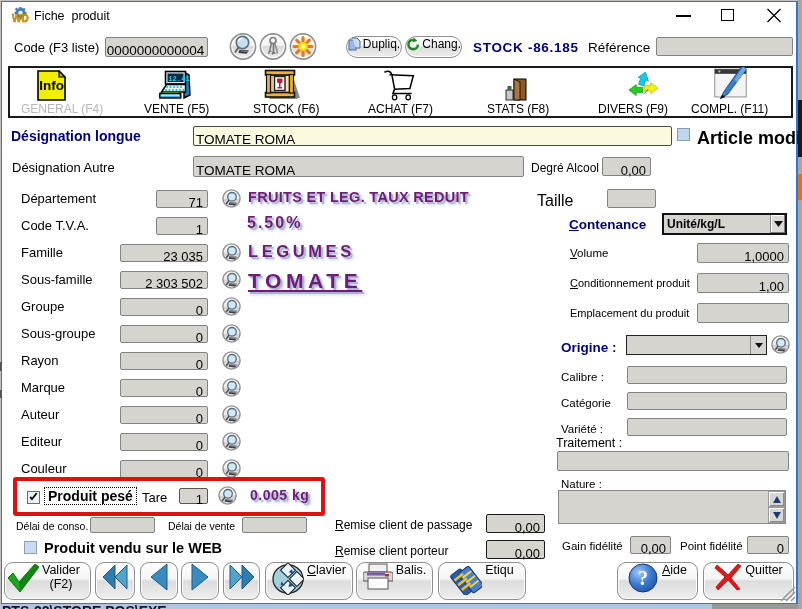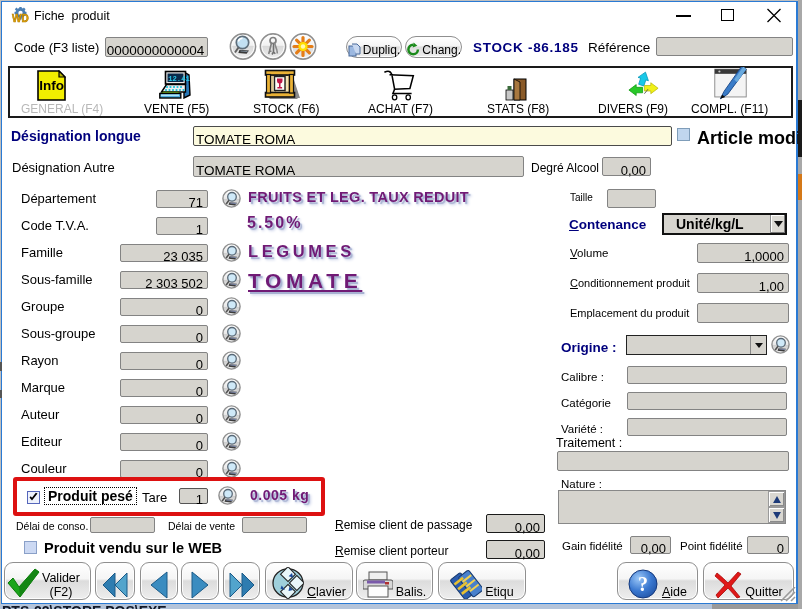--- a/index.html
+++ b/index.html
@@ -6,21 +6,21 @@
 html,body { width:802px; height:609px; overflow:hidden; font-family:"Liberation Sans", sans-serif; background:#bfbfbf; }
 #page { position:relative; width:802px; height:609px; }
 #win { position:absolute; left:1px; top:1px; width:797px; height:604px; background:#fff; border:1px solid #2a7ad4; border-right-width:2px; border-bottom-width:2px; }
 .abs { position:absolute; }
 .lab { position:absolute; font-size:13px; color:#000; white-space:nowrap; }
 .lab2 { position:absolute; font-size:11.5px; color:#000; white-space:nowrap; }
 .navy { color:#00007d; font-weight:bold; }
 .inp { position:absolute; background:#d6d4ce; border:1px solid #838383; border-radius:2px; font-family:"Liberation Sans",sans-serif; font-size:13px; color:#000; text-align:right; padding:7px 4px 0 2px; display:flex; align-items:center; justify-content:flex-end; white-space:nowrap; }
 .inpl { justify-content:flex-start; text-align:left; }
 .blu { position:absolute; color:#701a75; font-weight:bold; font-size:15px; letter-spacing:1.2px; white-space:nowrap; text-shadow:2px 2px 1px #a8b2d2, 3px 3px 3px #c8d0e8; }
-.btn { position:absolute; background:linear-gradient(#ffffff 0%, #f5f5f5 44%, #dcdcdc 50%, #eeeeee 100%); border:1px solid #8f8f8f; border-radius:9px; box-shadow:inset 0 0 0 1px #fdfdfd; display:flex; align-items:flex-end; justify-content:center; font-size:12.5px; color:#000; }
+.btn { position:absolute; background:linear-gradient(#ffffff 0%, #f5f5f5 44%, #dcdcdc 50%, #eeeeee 100%); border:1px solid #8f8f8f; border-radius:9px; box-shadow:inset 0 0 0 1px #fdfdfd; display:flex; align-items:flex-start; justify-content:center; font-size:12.5px; color:#000; }
 .cb { position:absolute; width:13px; height:13px; background:#c0d6ee; border:1px solid #7f9db9; }
 .mag { position:absolute; width:19px; height:19px; }
 .tablab { position:absolute; font-size:12px; color:#000; white-space:nowrap; top:102px; }
 </style>
 </head>
 <body>
 <div id="page">
 <div id="win"></div>
 
 <svg class="abs" style="left:11px;top:7px" width="18" height="17" viewBox="0 0 17 17">
@@ -243,26 +243,26 @@
 <div class="inp" style="left:120px;top:460px;width:88px;height:18px;">0</div>
 <svg class="mag" style="left:222px;top:459px;">
       <use href="#magsym"></use>
     </svg>
 
 <div class="blu" style="left:248px;top:189px;font-size:14.5px;letter-spacing:0.3px;">FRUITS ET LEG. TAUX REDUIT</div>
 <div class="blu" style="left:247px;top:214px;font-size:16px;letter-spacing:2px;">5.50%</div>
 <div class="blu" style="left:248px;top:242px;font-size:16.5px;letter-spacing:3.6px;">LEGUMES</div>
 <div class="blu" style="left:248px;top:269px;font-size:21px;letter-spacing:4.6px;text-decoration:underline;">TOMATE</div>
 
-<div class="lab2" style="left:570px;top:192px;font-size:10px;">Taille</div>
+<div class="lab2" style="left:537px;top:192px;font-size:16px;">Taille</div>
 <div class="inp" style="left:607px;top:189px;width:49px;height:19px;"></div>
 
 <div class="lab navy" style="left:569px;top:217px;font-size:13.5px;"><u>C</u>ontenance</div>
 <div class="abs" style="left:662px;top:213px;width:125px;height:22px;background:#d6d4ce;border:2px solid #111;display:flex;align-items:center;">
-  <div style="font-size:14px;font-weight:bold;padding-left:12px;flex:1;">Unité/kg/L</div>
+  <div style="font-size:12px;font-weight:bold;padding-left:3px;flex:1;">Unité/kg/L</div>
   <div style="width:15px;height:100%;background:#dcdad4;border-left:1px solid #888;box-shadow:inset -1px -1px 0 #7a7a7a, inset 1px 1px 0 #fff;display:flex;align-items:center;justify-content:center;">
     <svg width="9" height="6" viewBox="0 0 9 6">
           <path d="M0 0 h9 l-4.5 6 z" fill="#111"></path>
         </svg>
   </div>
 </div>
 
 <div class="lab2" style="left:570px;top:247px;"><u>V</u>olume</div>
 <div class="inp" style="left:697px;top:243px;width:92px;height:20px;">1,0000</div>
 

